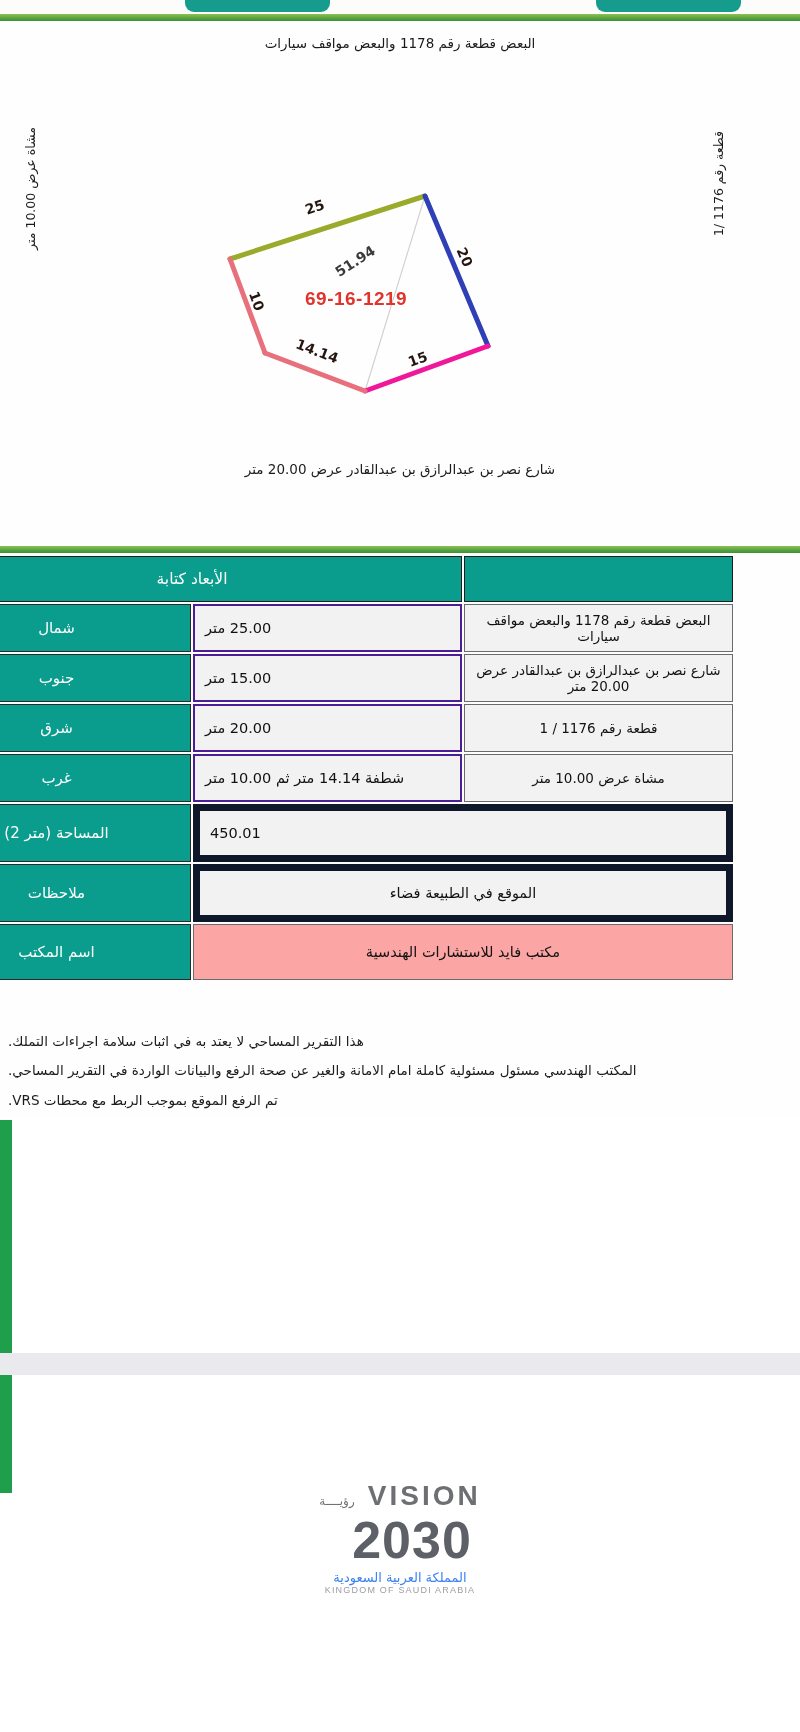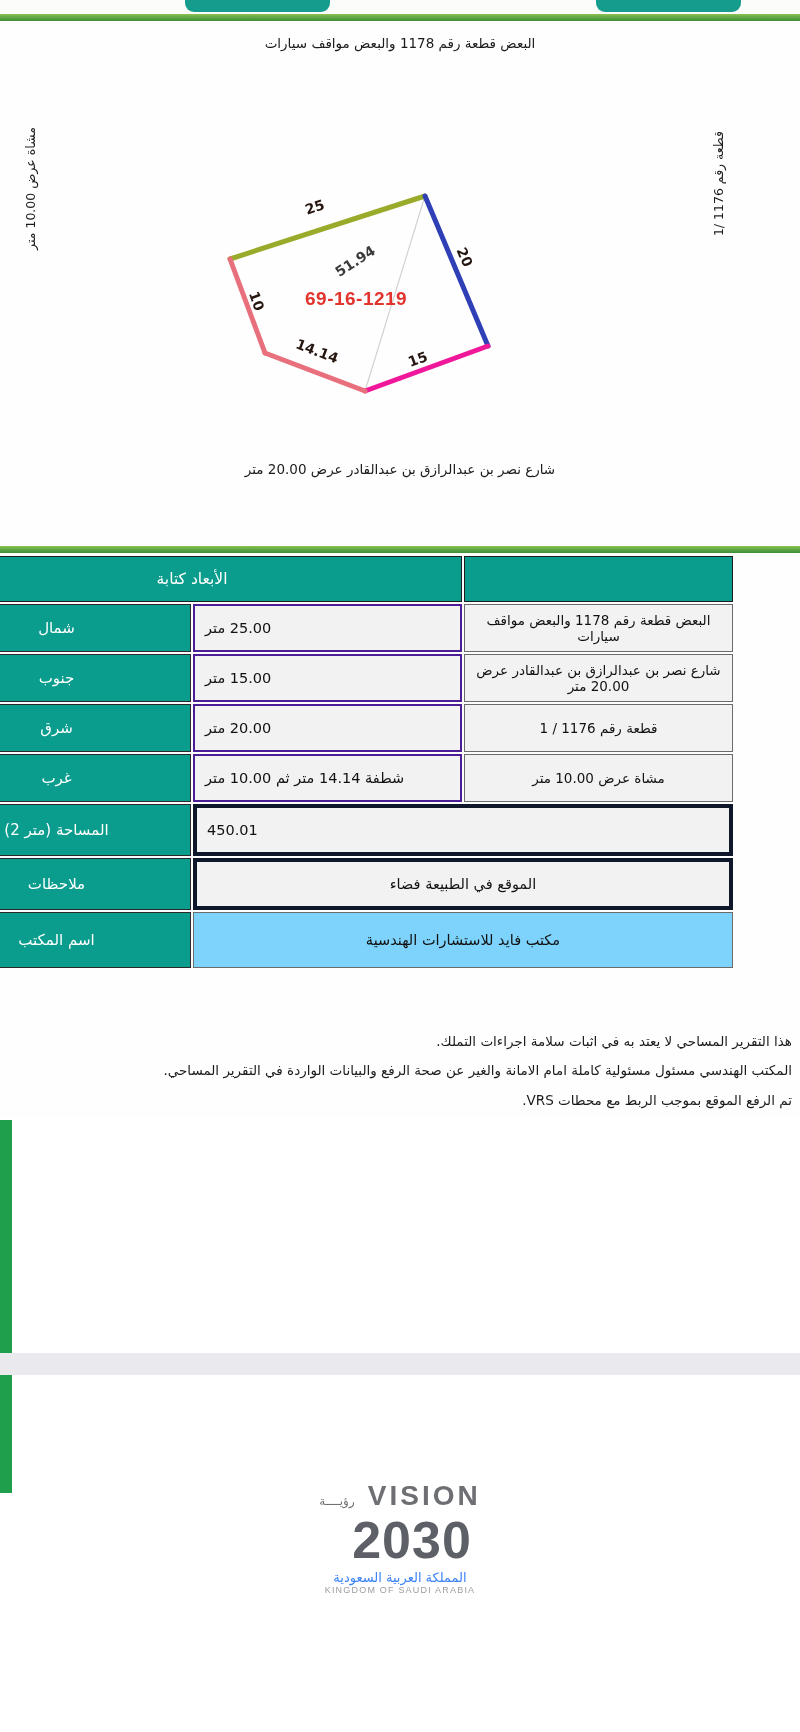--- a/index.html
+++ b/index.html
@@ -61,30 +61,30 @@
   #table-wrap{position:absolute;left:-80px;top:533px;width:815px;}
   table.survey{border-collapse:separate;border-spacing:2px 2px;width:815px;
     font-size:14.5px;table-layout:fixed;}
   table.survey td{padding:0 10px;height:44px;vertical-align:middle;}
   td.lab{background:#0a9c8c;color:#ffffff;text-align:center;width:215px;
     border:1px solid #2a2a2a;font-size:15px;}
   td.val{background:#f2f2f2;color:#111;text-align:left;border:2px solid #4c1d95;
     width:325px;}
   td.note{background:#f2f2f2;color:#111;text-align:center;border:1px solid #6b6b6b;
     width:265px;font-size:13.5px;}
-  td.val-wide{background:#f2f2f2;color:#111;text-align:left;border:4px solid #0f172a;}
+  td.val-wide{background:#f2f2f2;color:#111;text-align:left;border:7px solid #0f172a;}
   td.head{background:#0a9c8c;color:#ffffff;text-align:center;height:52px;font-size:15.5px;
     border:1px solid #1c1c1c;}
   td.head-blank{background:#0a9c8c;border:1px solid #1c1c1c;}
-  td.office-val{background:#7dd3fc;color:#111;text-align:center;border:1px solid #6b6b6b;
+  td.office-val{background:#fca5a5;color:#111;text-align:center;border:1px solid #6b6b6b;
     height:54px;}
 
   
   #disclaimer{position:absolute;left:0;top:1010px;width:800px;padding:0 8px;
-    box-sizing:border-box;text-align:right;}
+    box-sizing:border-box;text-align:left;}
   #disclaimer p{margin:0 0 9px 0;font-size:13.5px;color:#1b1b1b;line-height:1.5;}
 
   #greenbar-bottom{position:absolute;left:0;top:1110px;width:800px;height:7px;
     background:linear-gradient(180deg,#8cc152 0%,#5aa544 55%,#3f8f38 100%);}
 
   
   #lower-blank{position:absolute;left:0;top:1117px;width:800px;height:615px;background:#fff;}
   #scroll-left{position:absolute;left:0;top:1120px;width:12px;height:330px;background:#1f9e4b;}
   #scrollbar-track{position:absolute;left:0;top:1353px;width:800px;height:22px;background:#e9e9ee;}
   #scroll-left2{position:absolute;left:0;top:1383px;width:12px;height:110px;background:#1f9e4b;}

